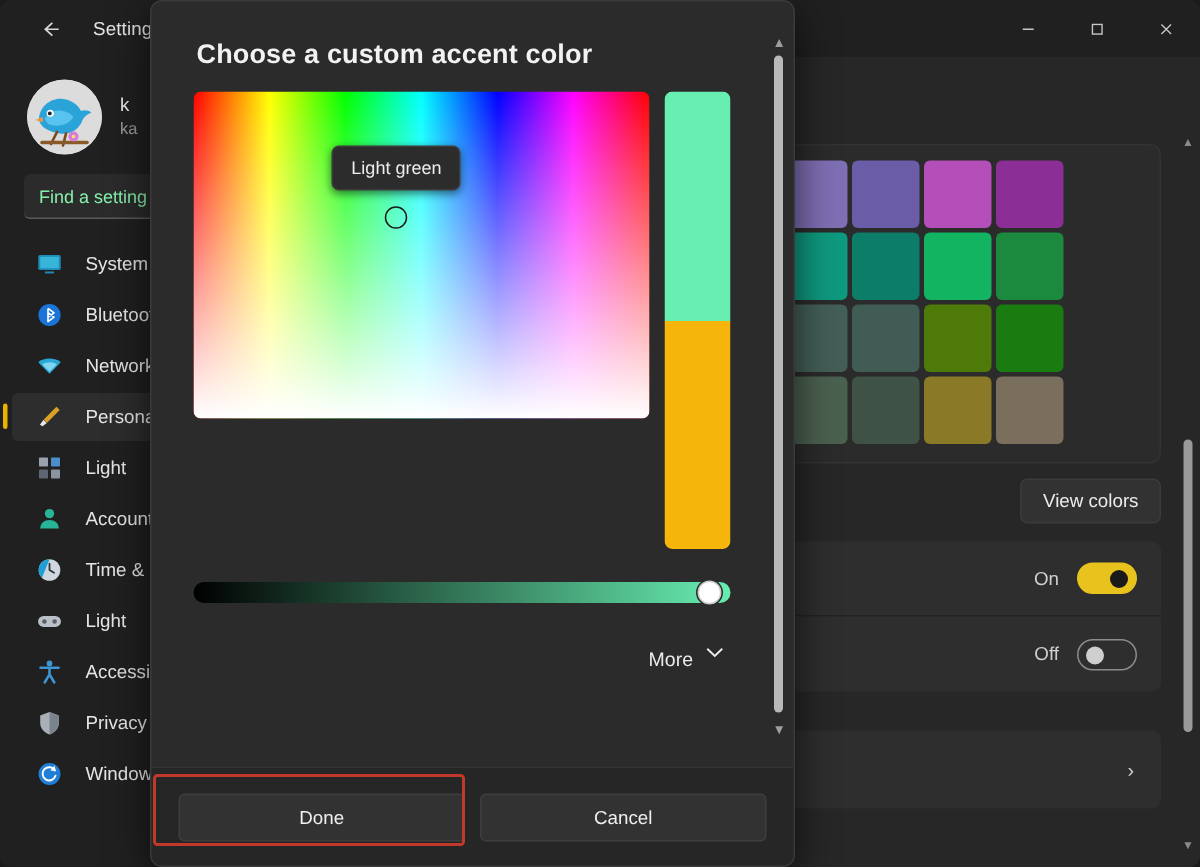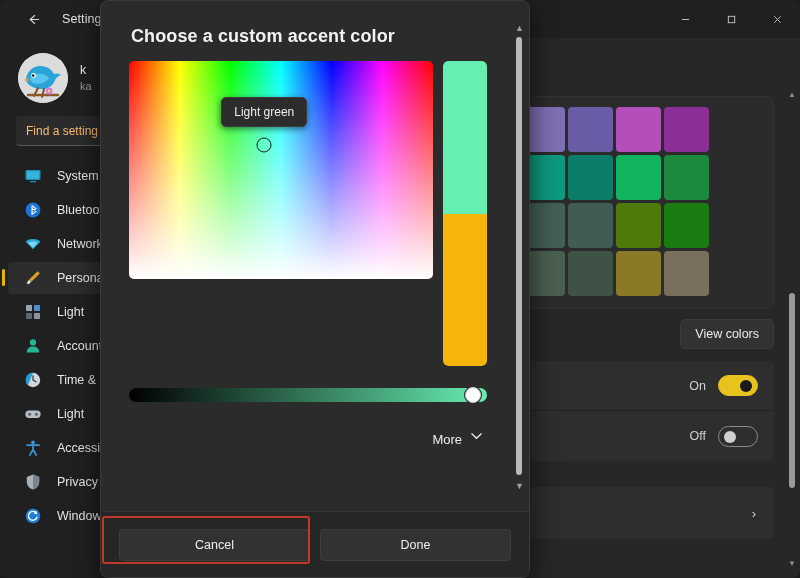--- a/index.html
+++ b/index.html
@@ -59,21 +59,21 @@
   .profile-text { margin-left: 12px; line-height: 1.35; overflow: hidden; }
   .profile-name { font-size: 12.5px; color: #ededed; white-space: nowrap; }
   .profile-mail { font-size: 11px; color: #9d9d9d; white-space: nowrap; }
 
   .searchwrap { padding: 6px 16px 0 16px; }
   .searchbox {
     height: 30px; background: #2b2b2b; border-radius: 4px;
     border-bottom: 1px solid #5a5a5a;
     display: flex; align-items: center; padding: 0 10px;
   }
-  .searchbox .ph { font-size: 12px; color: #fdba74; }
+  .searchbox .ph { font-size: 12px; color: #86efac; }
 
   .navlist { margin-top: 14px; }
   .navitem {
     position: relative; height: 32px; margin: 2px 8px; border-radius: 4px;
     display: flex; align-items: center; padding-left: 14px;
   }
   .navitem.sel { background: #2d2d2d; }
   .navitem.sel::before {
     content: ""; position: absolute; left: -6px; top: 7px;
     width: 3px; height: 17px; border-radius: 2px; background: #e8b400;
@@ -511,19 +511,19 @@
       </span>
     </div>
 
     <div class="dlg-sb">
       <div class="arr" style="top:0">▲</div>
       <div class="thumb"></div>
       <div class="arr" style="bottom:0">▼</div>
     </div>
 
     <div class="dlg-footer">
+      <button class="dlg-btn">Done</button>
       <button class="dlg-btn">Cancel</button>
-      <button class="dlg-btn">Done</button>
     </div>
   </div>
 
   <div class="highlight-box" style="left:102px; top:516px; width:208px; height:48px;"></div>
 </div>
 
 </body></html>

